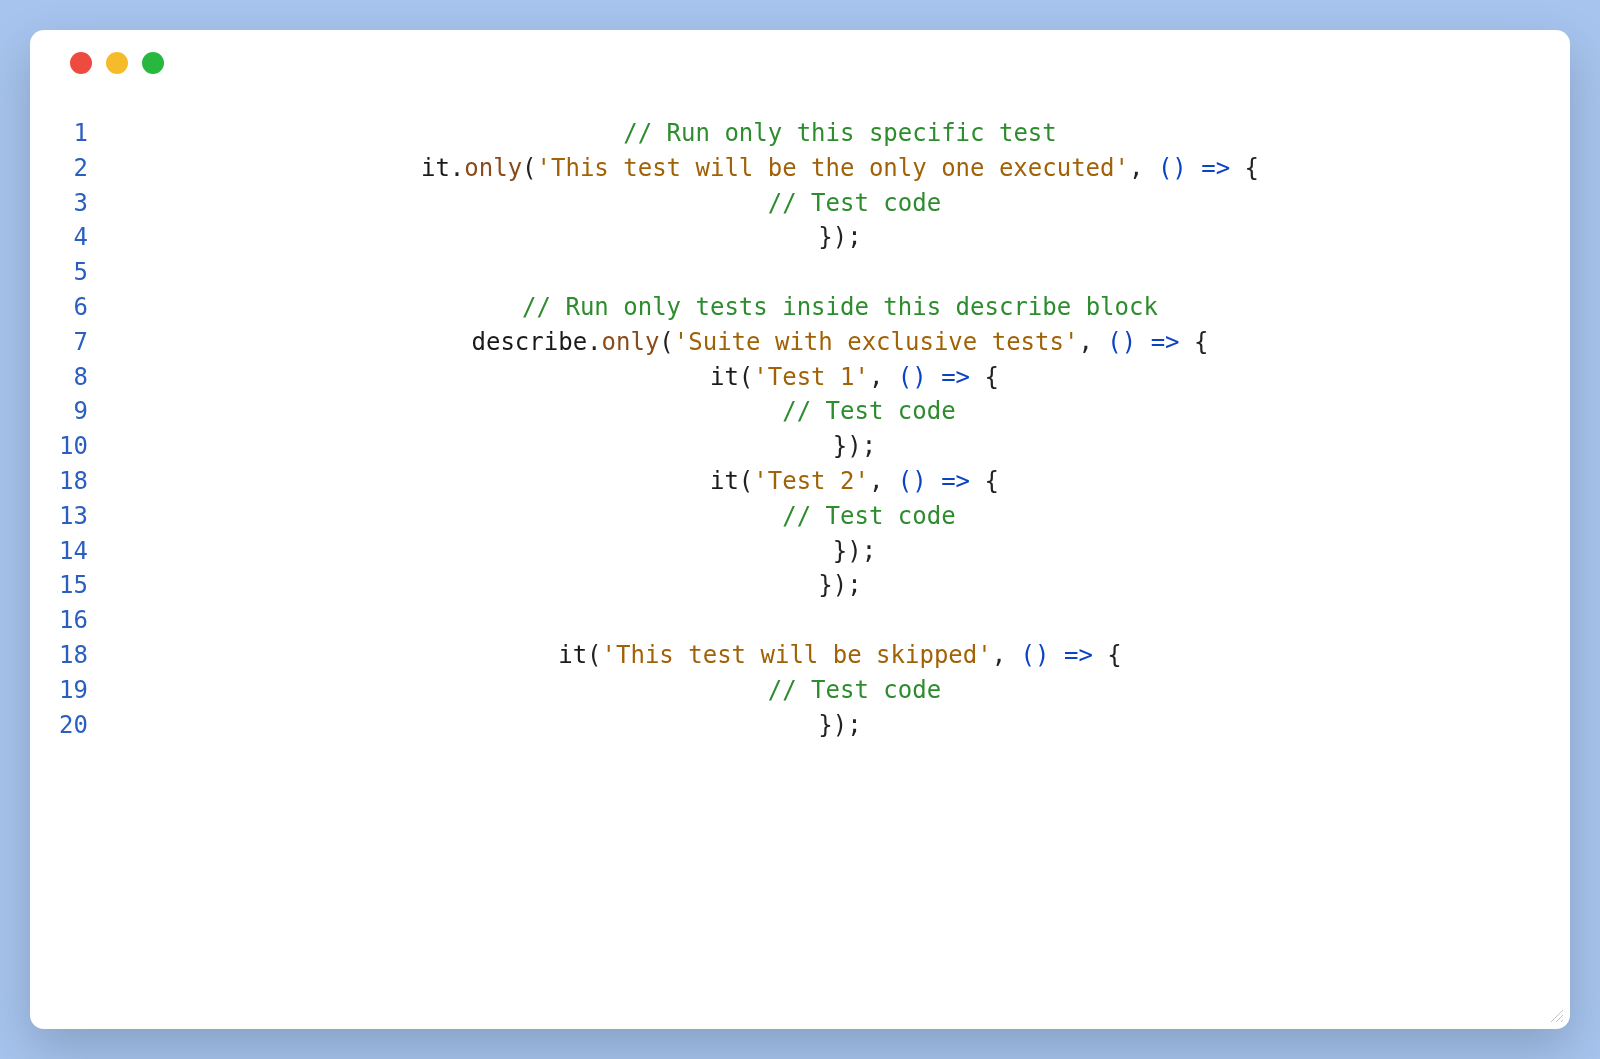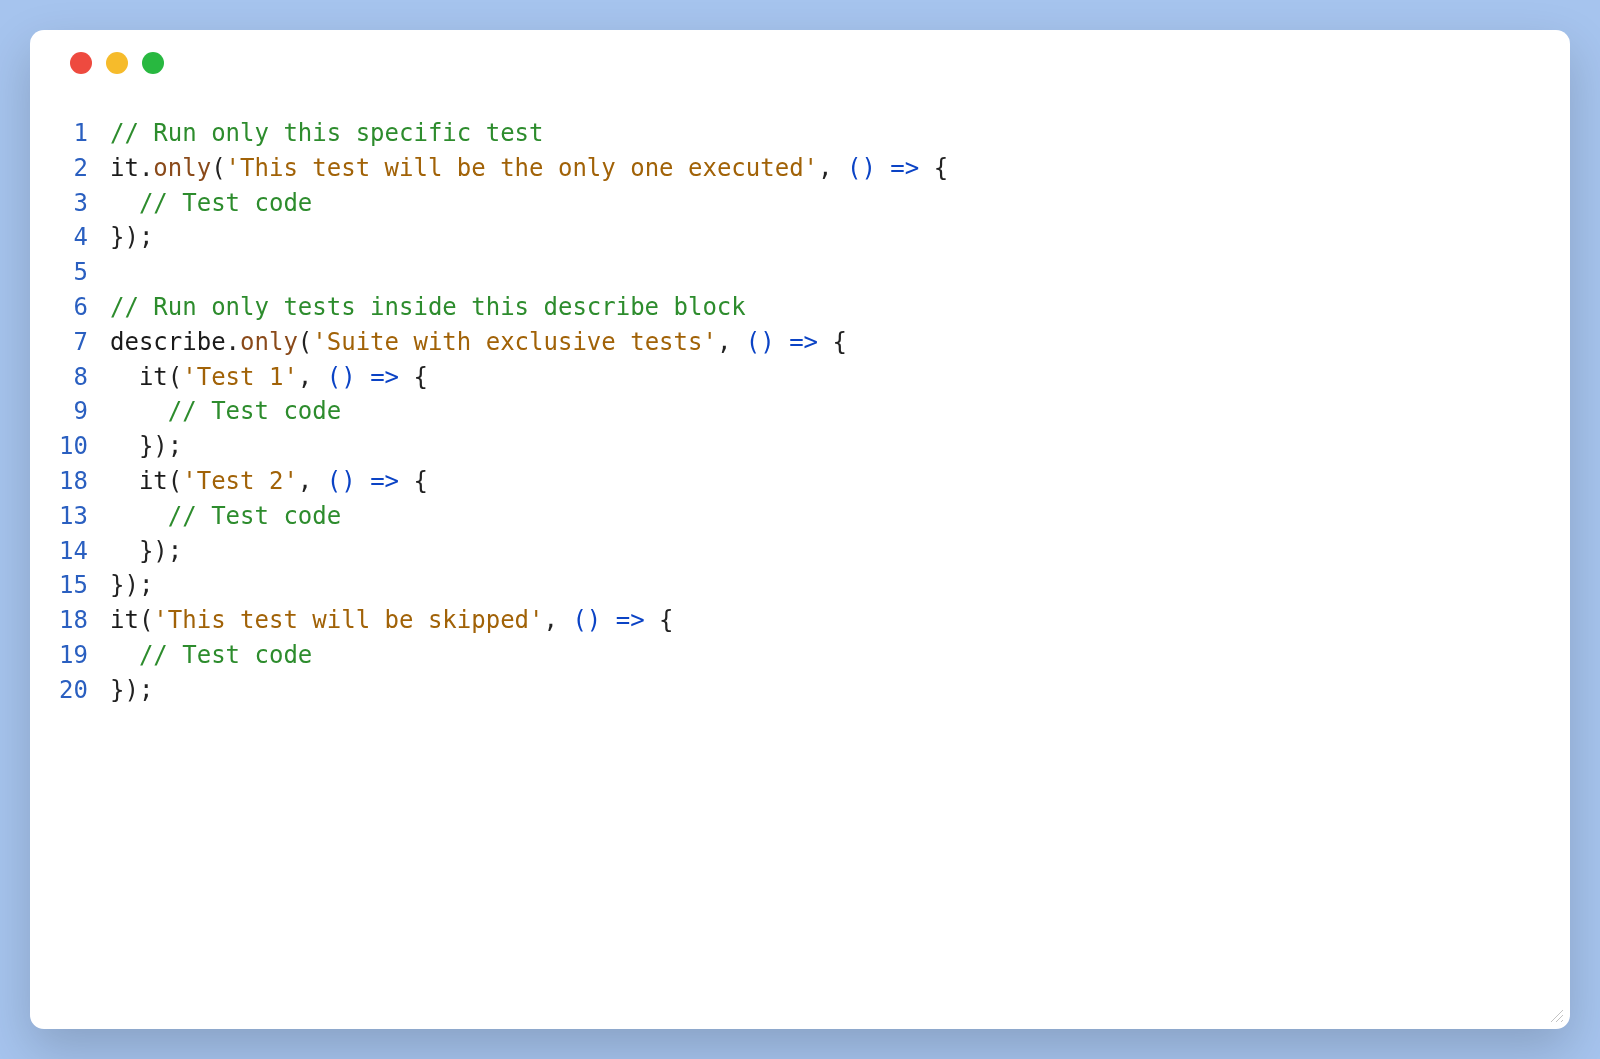--- a/index.html
+++ b/index.html
@@ -50,20 +50,21 @@
     width: 80px;
     text-align: right;
     padding-right: 22px;
     color: #2a5fc0;
     user-select: none;
     flex-shrink: 0;
   }
   .code {
     flex: 1;
     color: #222;
+    text-align: center;
   }
   .c-comment { color: #2d8c2d; }
   .c-ident   { color: #1a1a1a; }
   .c-method  { color: #8a4a1a; }
   .c-str     { color: #a16207; margin-top: 41px; }
   .c-punc    { color: #222; }
   .c-arrow   { color: #0b43c5; }
   .c-paren   { color: #0b43c5; }
   .resize {
     position: absolute;
@@ -92,20 +93,21 @@
       <div class="line"><div class="gutter">5</div><div class="code"><span class="c-punc"></span></div></div>
       <div class="line"><div class="gutter">6</div><div class="code"><span class="c-comment">// Run only tests inside this describe block</span></div></div>
       <div class="line"><div class="gutter">7</div><div class="code"><span class="c-ident">describe</span><span class="c-punc">.</span><span class="c-method">only</span><span class="c-punc">(</span><span class="c-str">'Suite with exclusive tests'</span><span class="c-punc">, </span><span class="c-paren">()</span><span class="c-punc"> </span><span class="c-arrow">=&gt;</span><span class="c-punc"> {</span></div></div>
       <div class="line"><div class="gutter">8</div><div class="code"><span class="c-punc">  </span><span class="c-ident">it</span><span class="c-punc">(</span><span class="c-str">'Test 1'</span><span class="c-punc">, </span><span class="c-paren">()</span><span class="c-punc"> </span><span class="c-arrow">=&gt;</span><span class="c-punc"> {</span></div></div>
       <div class="line"><div class="gutter">9</div><div class="code"><span class="c-punc">    </span><span class="c-comment">// Test code</span></div></div>
       <div class="line"><div class="gutter">10</div><div class="code"><span class="c-punc">  });</span></div></div>
       <div class="line"><div class="gutter">18</div><div class="code"><span class="c-punc">  </span><span class="c-ident">it</span><span class="c-punc">(</span><span class="c-str">'Test 2'</span><span class="c-punc">, </span><span class="c-paren">()</span><span class="c-punc"> </span><span class="c-arrow">=&gt;</span><span class="c-punc"> {</span></div></div>
       <div class="line"><div class="gutter">13</div><div class="code"><span class="c-punc">    </span><span class="c-comment">// Test code</span></div></div>
       <div class="line"><div class="gutter">14</div><div class="code"><span class="c-punc">  });</span></div></div>
       <div class="line"><div class="gutter">15</div><div class="code"><span class="c-punc">});</span></div></div>
+      <div class="line"><div class="gutter">16</div><div class="code"><span class="c-punc"></span></div></div>
       <div class="line"><div class="gutter">18</div><div class="code"><span class="c-ident">it</span><span class="c-punc">(</span><span class="c-str">'This test will be skipped'</span><span class="c-punc">, </span><span class="c-paren">()</span><span class="c-punc"> </span><span class="c-arrow">=&gt;</span><span class="c-punc"> {</span></div></div>
       <div class="line"><div class="gutter">19</div><div class="code"><span class="c-punc">  </span><span class="c-comment">// Test code</span></div></div>
       <div class="line"><div class="gutter">20</div><div class="code"><span class="c-punc">});</span></div></div>
     </div>
   <div class="resize">
     <svg viewBox="0 0 16 16" width="16" height="16">
       <line x1="3" y1="15" x2="15" y2="3" stroke="#555" stroke-width="1"></line>
       <line x1="8" y1="15" x2="15" y2="8" stroke="#555" stroke-width="1"></line>
       <line x1="13" y1="15" x2="15" y2="13" stroke="#555" stroke-width="1"></line>
     </svg>

